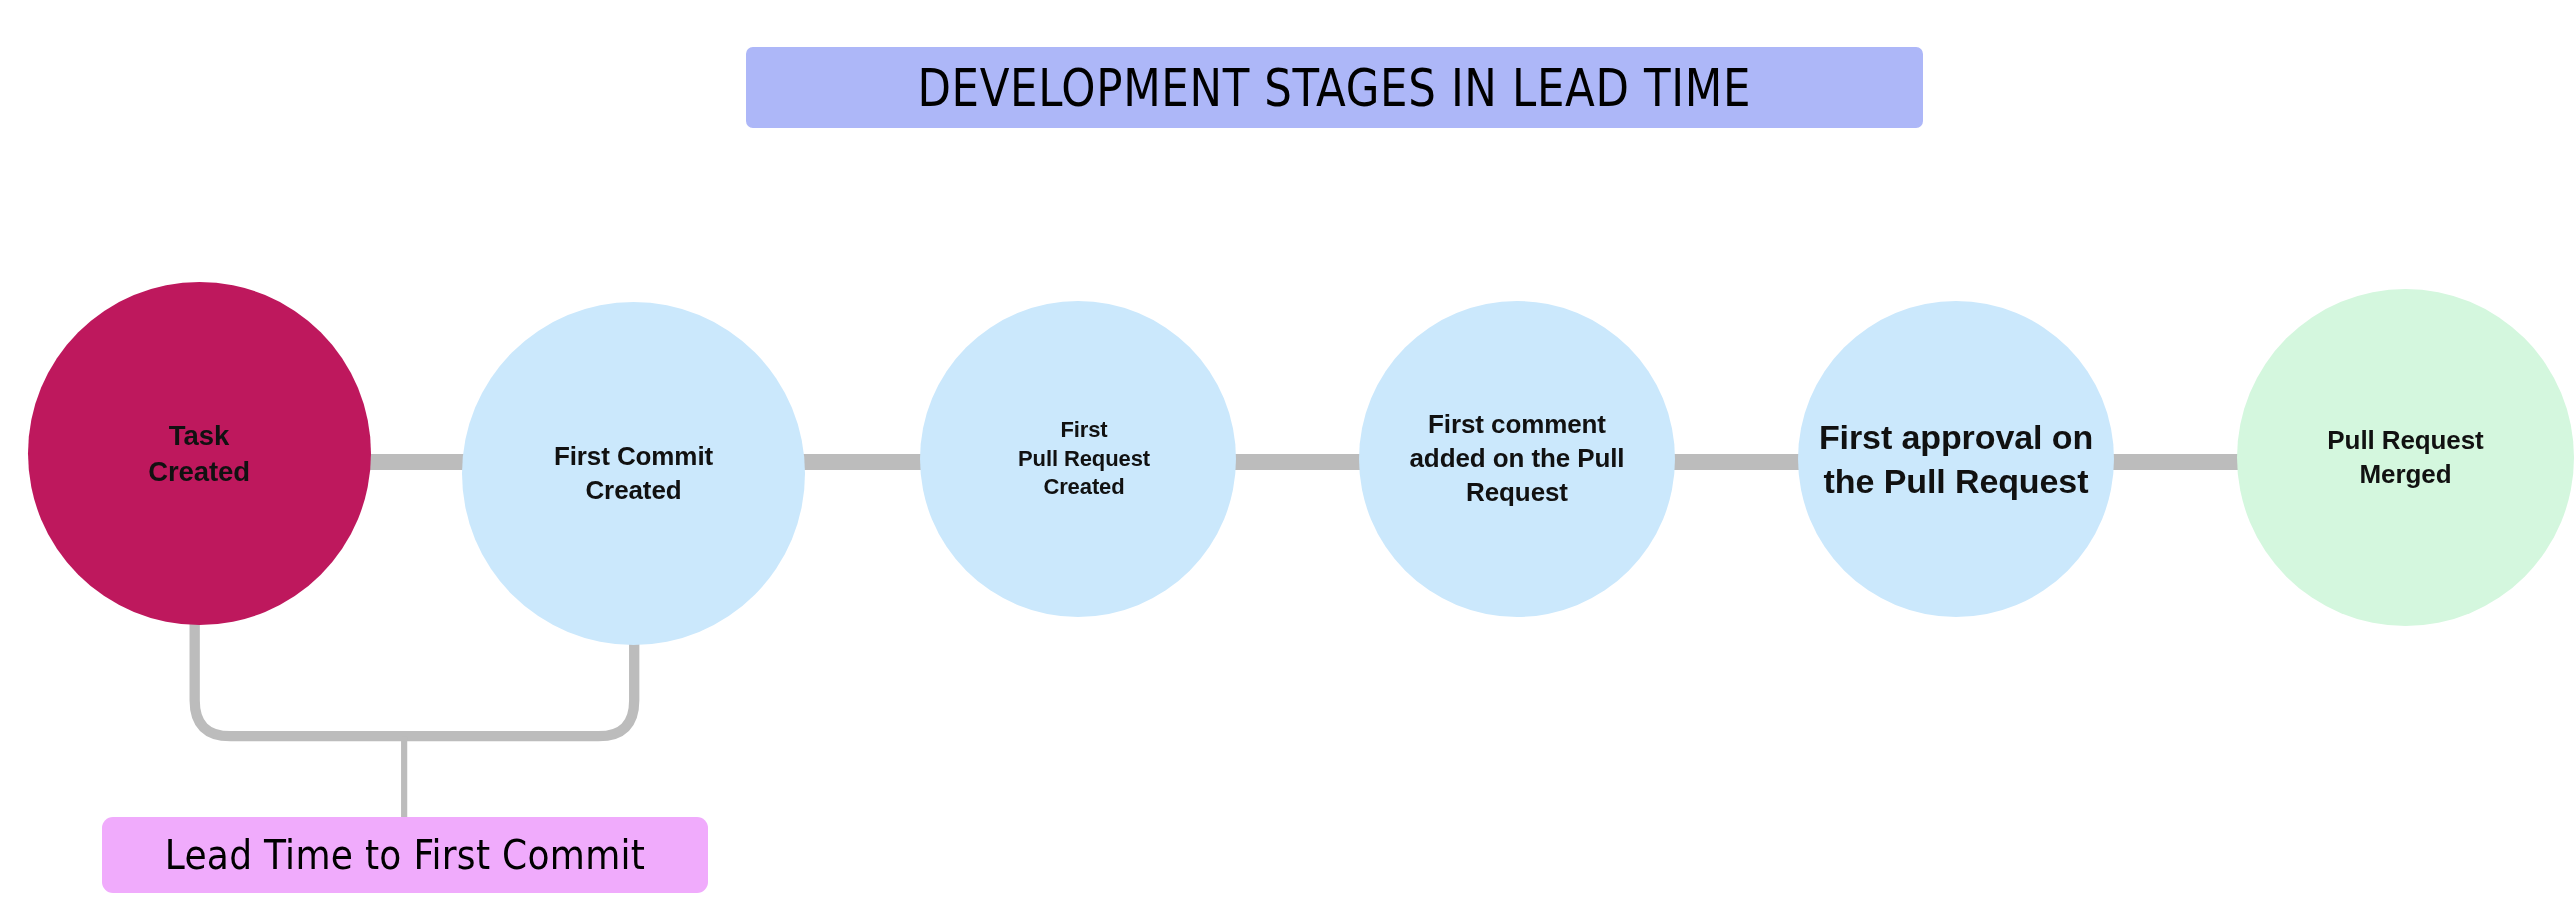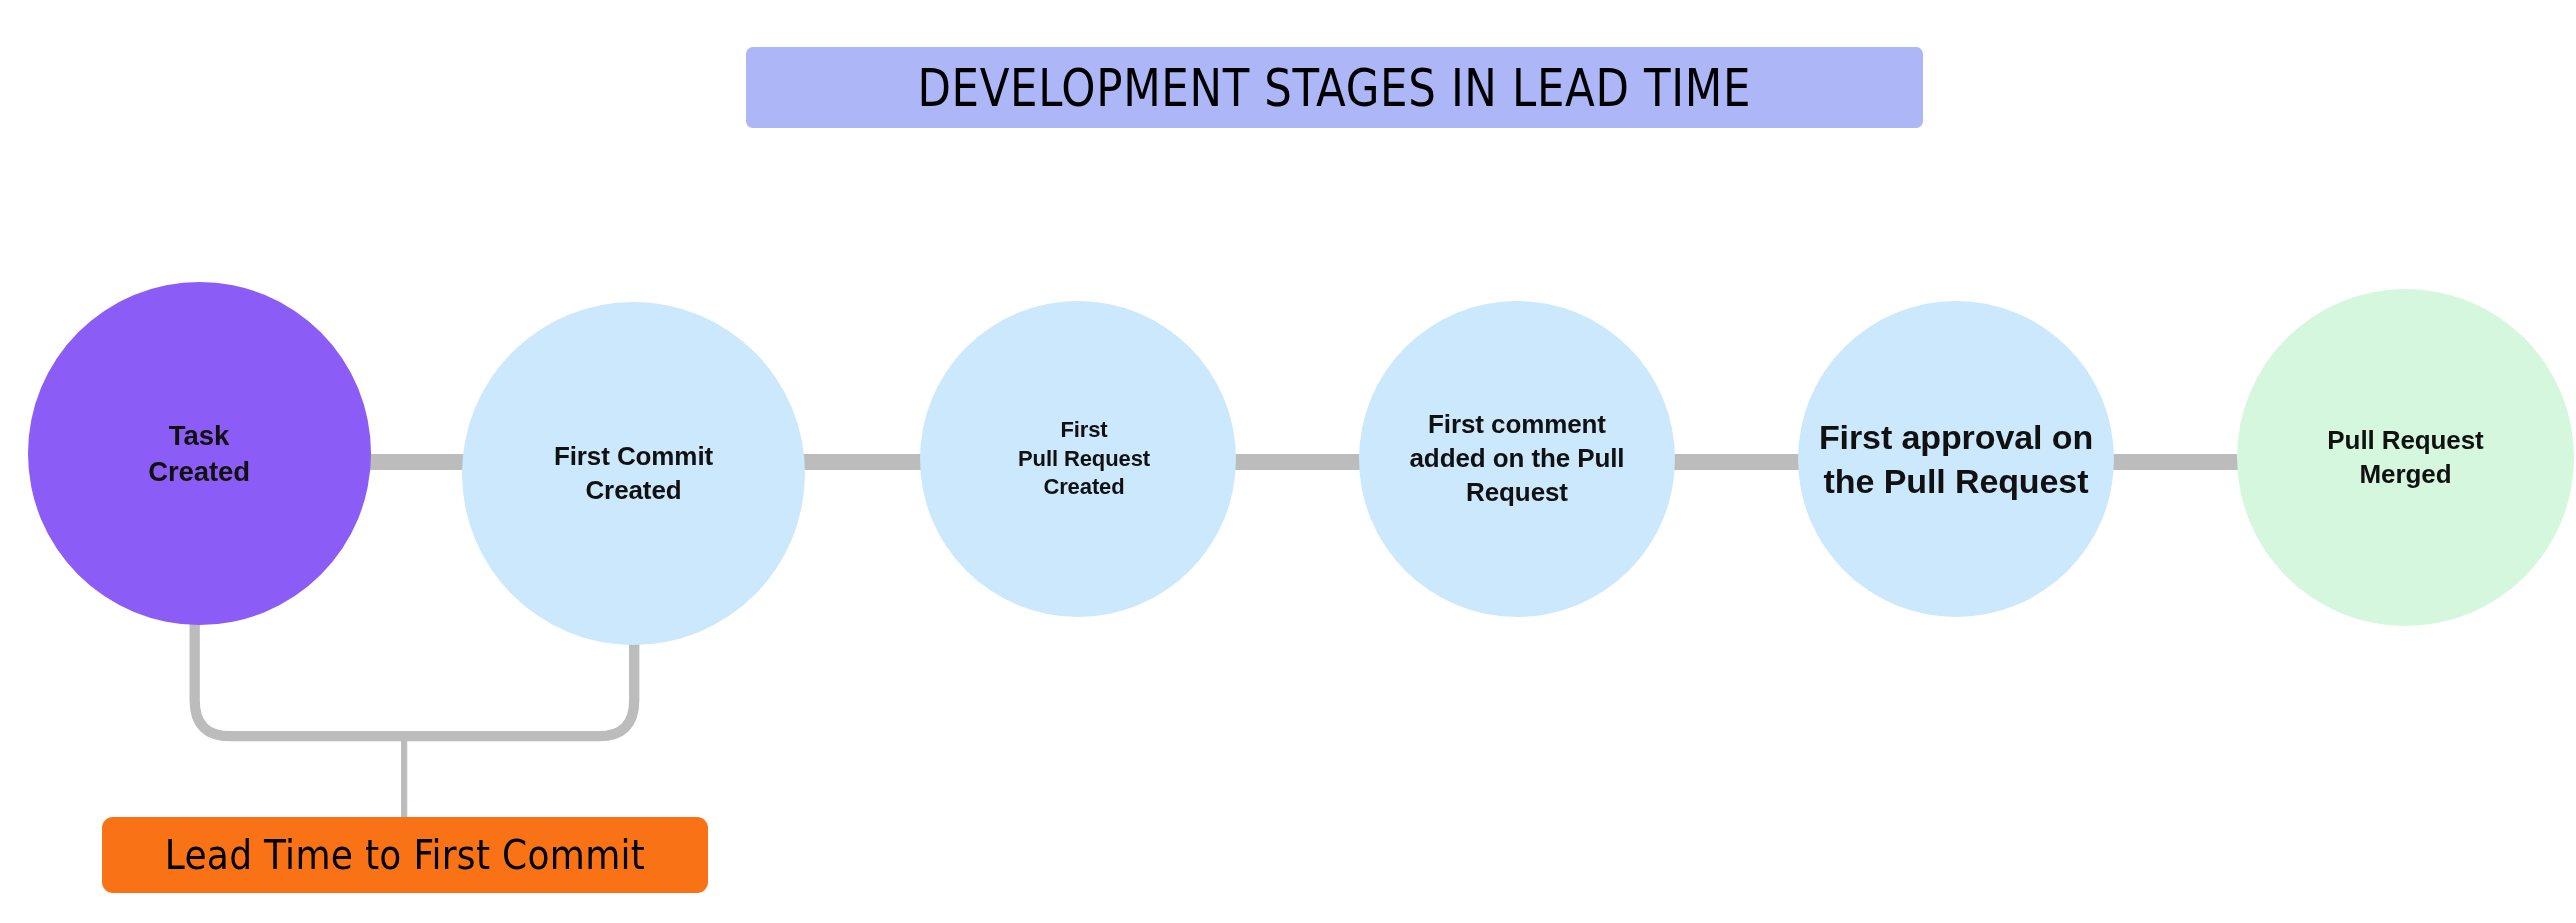--- a/index.html
+++ b/index.html
@@ -68,42 +68,42 @@
   }
   .stage .stage-label {
     font-family: "Liberation Sans", sans-serif;
     font-weight: bold;
     color: #111111;
     line-height: 1.30;
     white-space: pre-line;
     letter-spacing: -0.1px;
   }
 
-  .stage.pink  { background: #8b5cf6; }
+  .stage.pink  { background: #be185d; }
   .stage.blue  { background: #cbe8fc; }
   .stage.green { background: #d4f7de; }
 
   
   .bracket {
     position: absolute;
     z-index: 0;
     left: 0;
     top: 0;
     overflow: visible;
     pointer-events: none;
   }
 
   
   .leadtime-box {
     position: absolute;
     left: 102px;
     top: 817px;
     width: 606px;
     height: 76px;
-    background: #f97316;
+    background: #f0abfc;
     border-radius: 11px;
     display: flex;
     align-items: center;
     justify-content: center;
     z-index: 3;
     box-sizing: border-box;
   }
   .leadtime-text {
     font-family: "DejaVu Sans Condensed", "Liberation Sans Narrow", "Liberation Sans", sans-serif;
     font-size: 40px;

